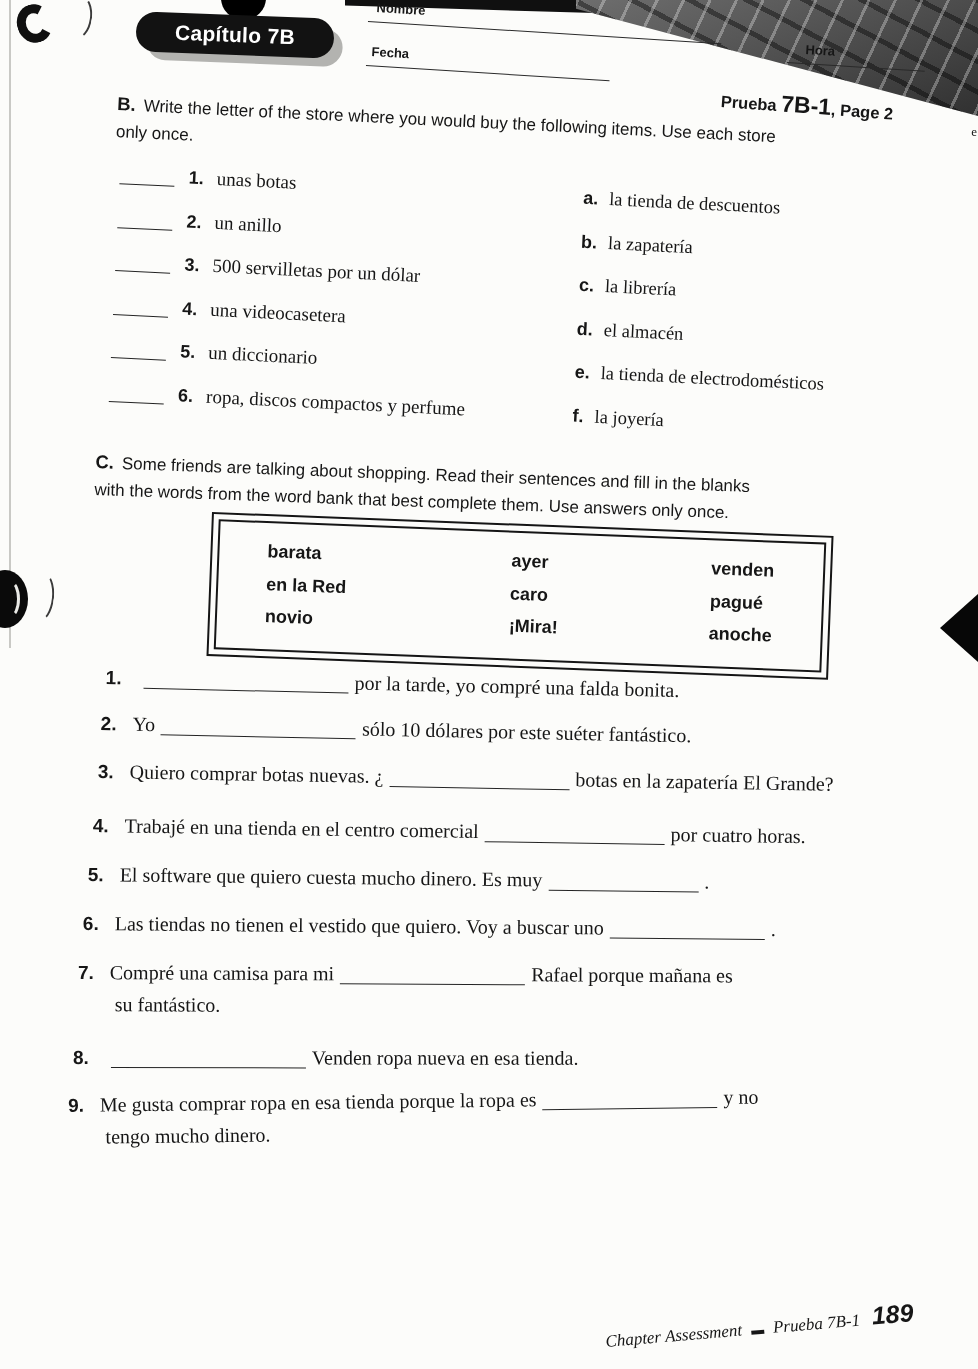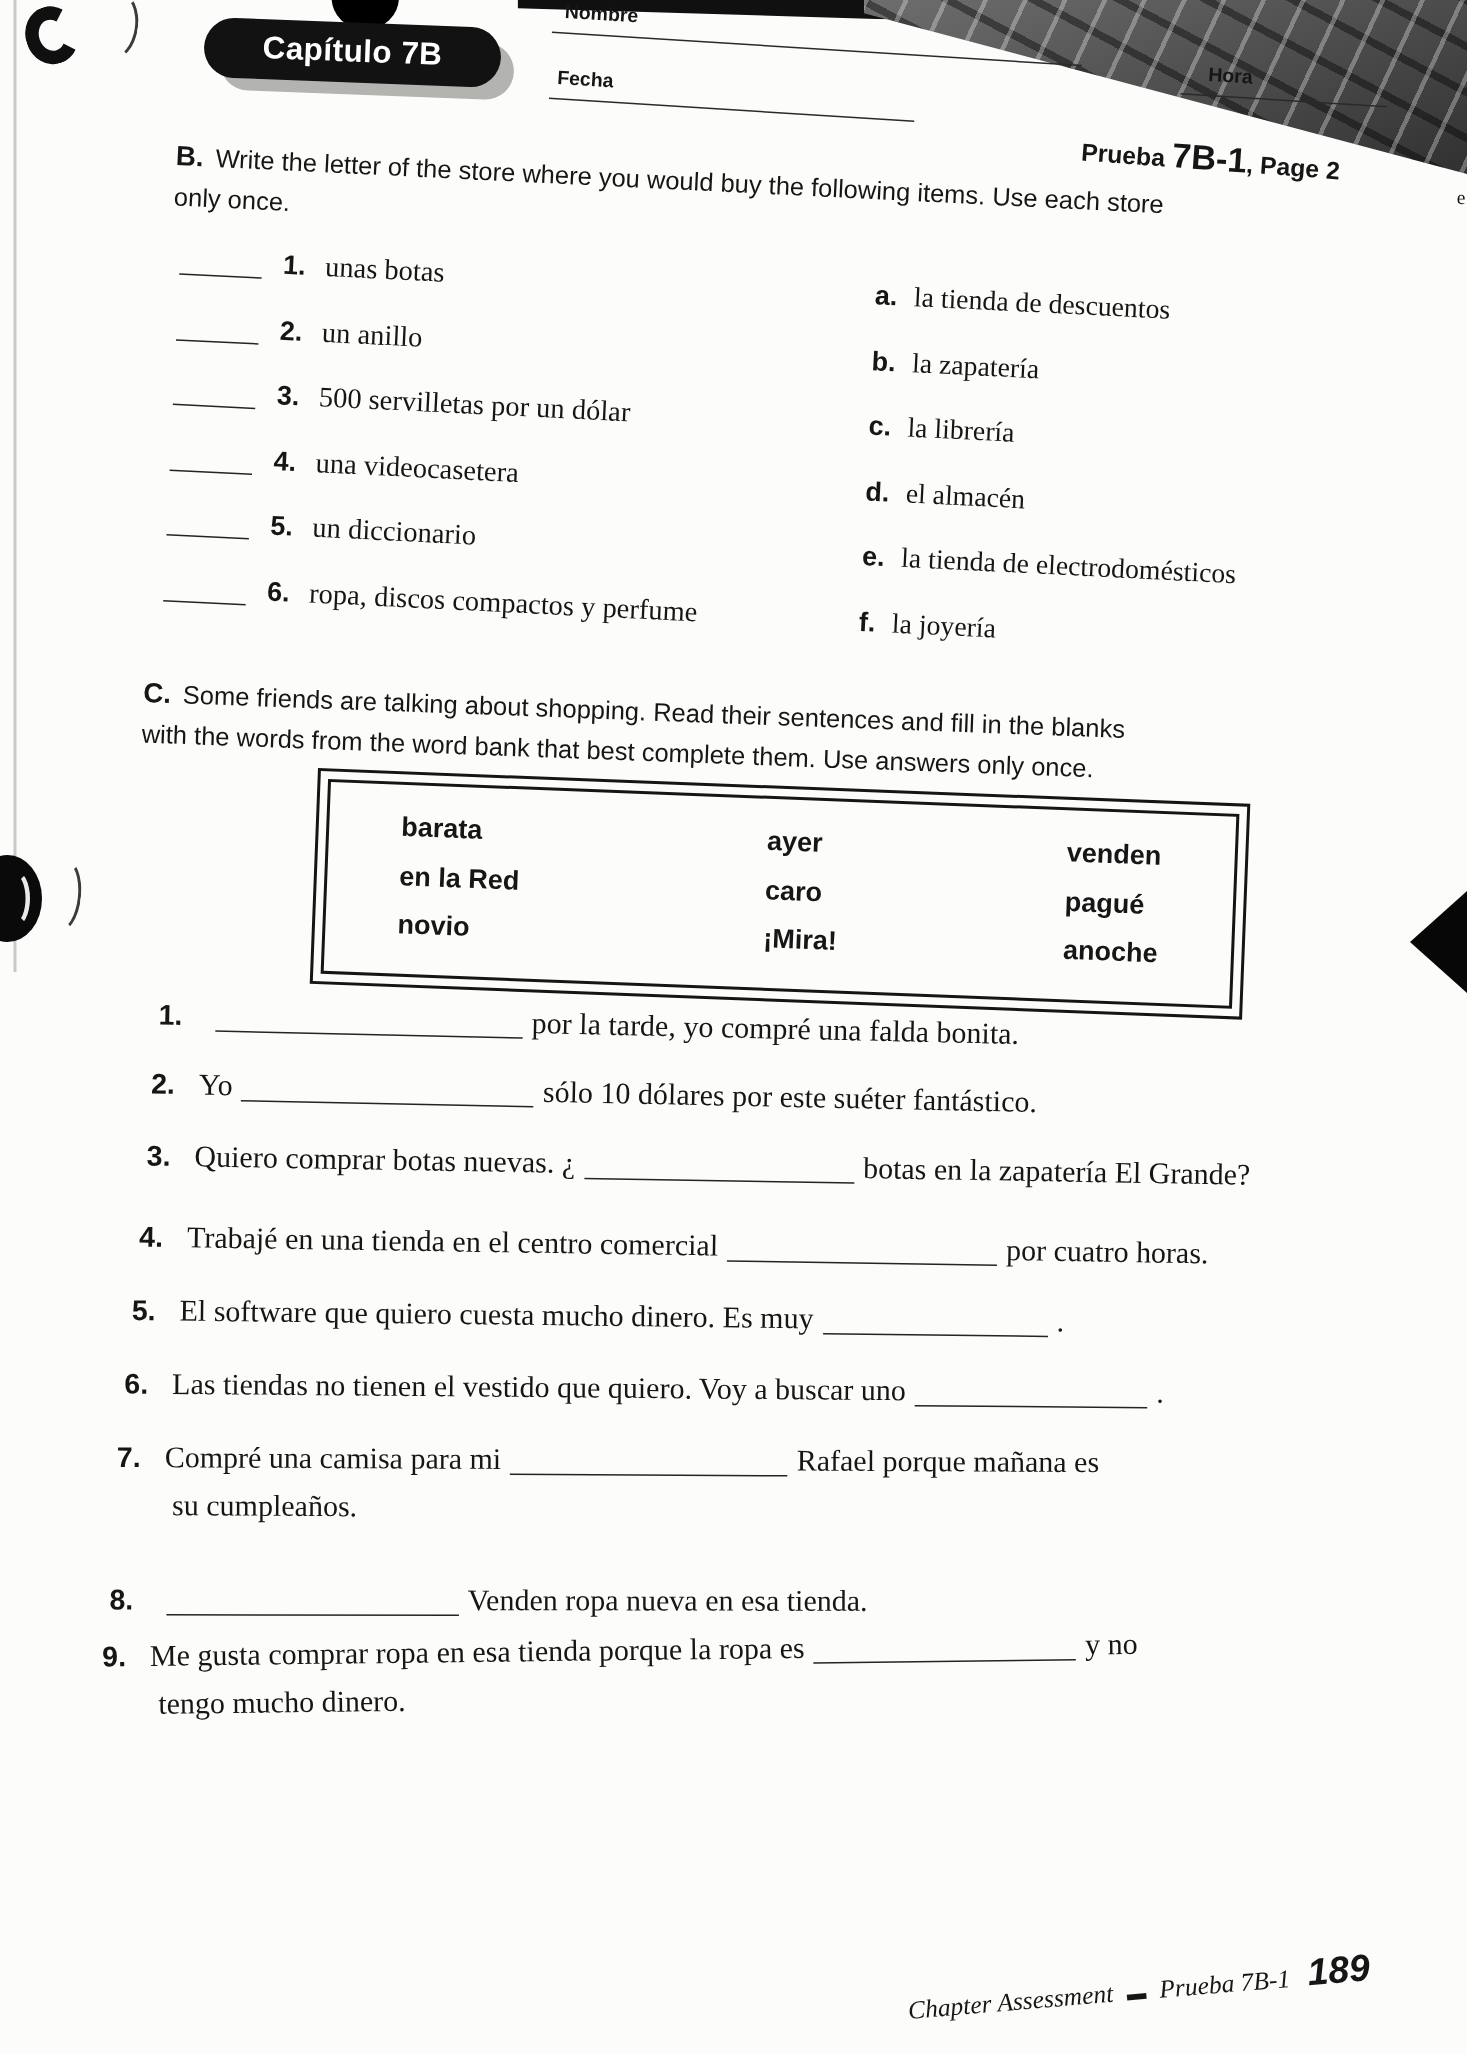--- a/index.html
+++ b/index.html
@@ -74,21 +74,21 @@
   .q-num{font:700 19px "Liberation Sans",sans-serif;margin-right:16px;}
   .q-blank{margin:0 6px;}
   .q-line2{margin-top:9px;padding-left:37px;}
   .qp-0{left:106px;top:666px;transform:rotate(1.3deg);}
   .qp-1{left:101px;top:712px;transform:rotate(1.2deg);}
   .qp-2{left:98px;top:760px;transform:rotate(1.0deg);}
   .qp-3{left:93px;top:814px;transform:rotate(0.9deg);}
   .qp-4{left:88px;top:863px;transform:rotate(0.7deg);}
   .qp-5{left:83px;top:912px;transform:rotate(0.5deg);}
   .qp-6{left:78px;top:961px;transform:rotate(0.3deg);}
-  .qp-7{left:73px;top:1046px;transform:rotate(0.1deg);margin-top:10px;}
+  .qp-7{left:73px;top:1046px;transform:rotate(0.1deg);}
   .qp-8{left:68px;top:1094px;transform:rotate(-0.7deg);}
 
   
   .footer{left:604px;top:1324px;transform:rotate(-4.8deg);transform-origin:left top;
           display:flex;align-items:baseline;gap:9px;white-space:nowrap;}
   .footer .fi{font-style:italic;font-size:17px;}
   .footer .dash{font-size:13px;}
   .footer .pg{font:italic 700 25px "Liberation Sans",sans-serif;margin-left:3px;}
 </style>
 </head>
@@ -181,21 +181,21 @@
         <div class="q-line"><b class="q-num">4.</b><span class="q-txt">Trabajé en una tienda en el centro comercial</span><span class="blank q-blank" style="width: 180px;"></span><span class="q-txt">por cuatro horas.</span></div>
       </div>
       <div class="q-row qp-4">
         <div class="q-line"><b class="q-num">5.</b><span class="q-txt">El software que quiero cuesta mucho dinero. Es muy</span><span class="blank q-blank" style="width: 150px;"></span><span class="q-txt">.</span></div>
       </div>
       <div class="q-row qp-5">
         <div class="q-line"><b class="q-num">6.</b><span class="q-txt">Las tiendas no tienen el vestido que quiero. Voy a buscar uno</span><span class="blank q-blank" style="width: 155px;"></span><span class="q-txt">.</span></div>
       </div>
       <div class="q-row qp-6">
         <div class="q-line"><b class="q-num">7.</b><span class="q-txt">Compré una camisa para mi</span><span class="blank q-blank" style="width: 185px;"></span><span class="q-txt">Rafael porque mañana es</span></div>
-        <div class="q-line q-line2"><span class="q-txt">su cumpleaños.</span></div>
+        <div class="q-line q-line2"><span class="q-txt">su fantástico.</span></div>
       </div>
       <div class="q-row qp-7">
         <div class="q-line"><b class="q-num">8.</b><span class="blank q-blank" style="width: 195px;"></span><span class="q-txt">Venden ropa nueva en esa tienda.</span></div>
       </div>
       <div class="q-row qp-8">
         <div class="q-line"><b class="q-num">9.</b><span class="q-txt">Me gusta comprar ropa en esa tienda porque la ropa es</span><span class="blank q-blank" style="width: 175px;"></span><span class="q-txt">y no</span></div>
         <div class="q-line q-line2"><span class="q-txt">tengo mucho dinero.</span></div>
       </div>
     </div>
 

